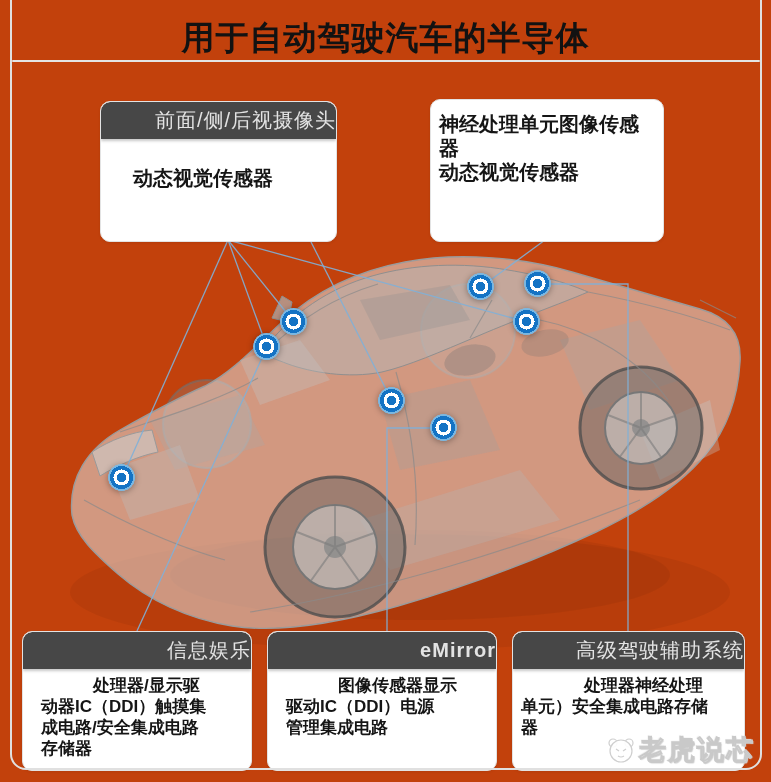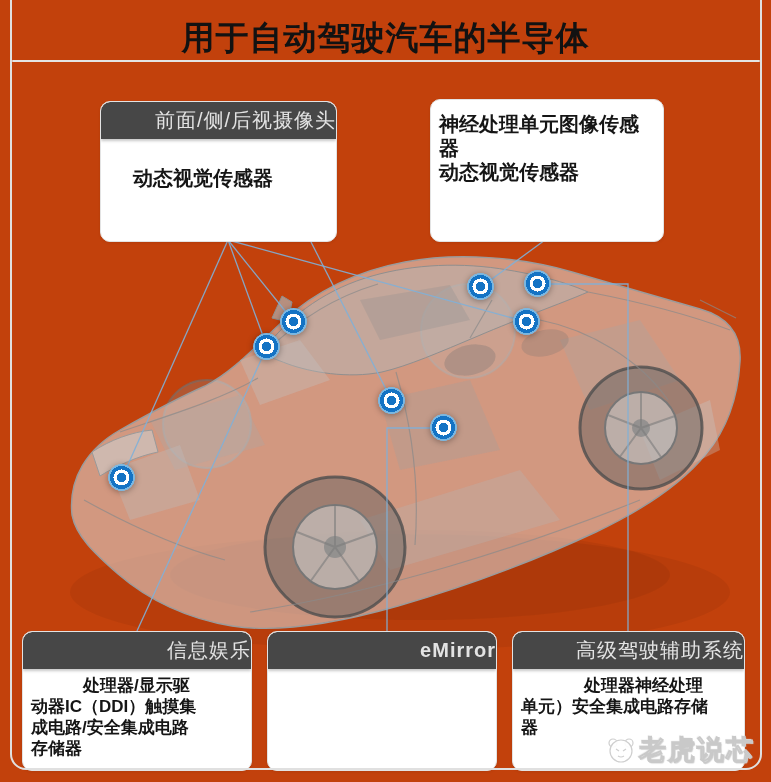--- a/index.html
+++ b/index.html
@@ -31,21 +31,21 @@
   .callout{position:absolute;z-index:4;border-radius:10px;background:#ffffff;
            border:1px solid #e3e3e3;box-shadow:0 1px 3px rgba(0,0,0,.08);overflow:hidden;}
   .co-header{height:37px;line-height:37px;text-align:right;
              background:var(--header-bg,#474747);color:var(--header-text,#e3e3e3);
              font-size:20px;font-weight:500;letter-spacing:1px;
              border-radius:9px 9px 0 0;box-shadow:0 2px 3px rgba(0,0,0,.22);}
   .co-body{white-space:pre-line;color:var(--body-text,#151515);font-weight:bold;}
   .co-body.top{font-size:20px;line-height:24px;padding:12px 6px 0 8px;}
   .co-body.top.pad-wide{padding:27px 8px 0 32px;}
   .co-body.bottom{font-size:17px;line-height:21px;padding:6px 6px 0 8px;}
-  .indent-a{text-indent:52px;}
+  .indent-a{text-indent:52px;margin-left:10px;}
   .indent-b{text-indent:63px;}
 
   .watermark{position:absolute;right:16px;bottom:14px;z-index:7;display:flex;
              align-items:center;gap:2px;}
   .watermark .wm-text{font-size:27px;font-weight:bold;color:rgba(255,255,255,.92);
              -webkit-text-stroke:1px #c9c9c9;
              text-shadow:1px 1px 1px #d4d4d4,-1px -1px 1px #efefef;letter-spacing:2px;}
 </style>
 </head>
 <body>
@@ -159,20 +159,23 @@
     <div class="co-body bottom indent-a">处理器/显示驱
 动器IC（DDI）触摸集
 成电路/安全集成电路
 存储器</div>
   </div>
 
   <div class="callout" style="left:267px;top:631px;width:228px;height:138px">
     <div class="co-header">
       <span style="font-weight:bold">eMirror</span>
     </div>
+    <div class="co-body bottom indent-a">图像传感器显示
+驱动IC（DDI）电源
+管理集成电路</div>
   </div>
 
   <div class="callout" style="left:512px;top:631px;width:231px;height:138px">
     <div class="co-header">
       <span>高级驾驶辅助系统</span>
     </div>
     <div class="co-body bottom indent-b">处理器神经处理
 单元）安全集成电路存储
 器</div>
   </div>

